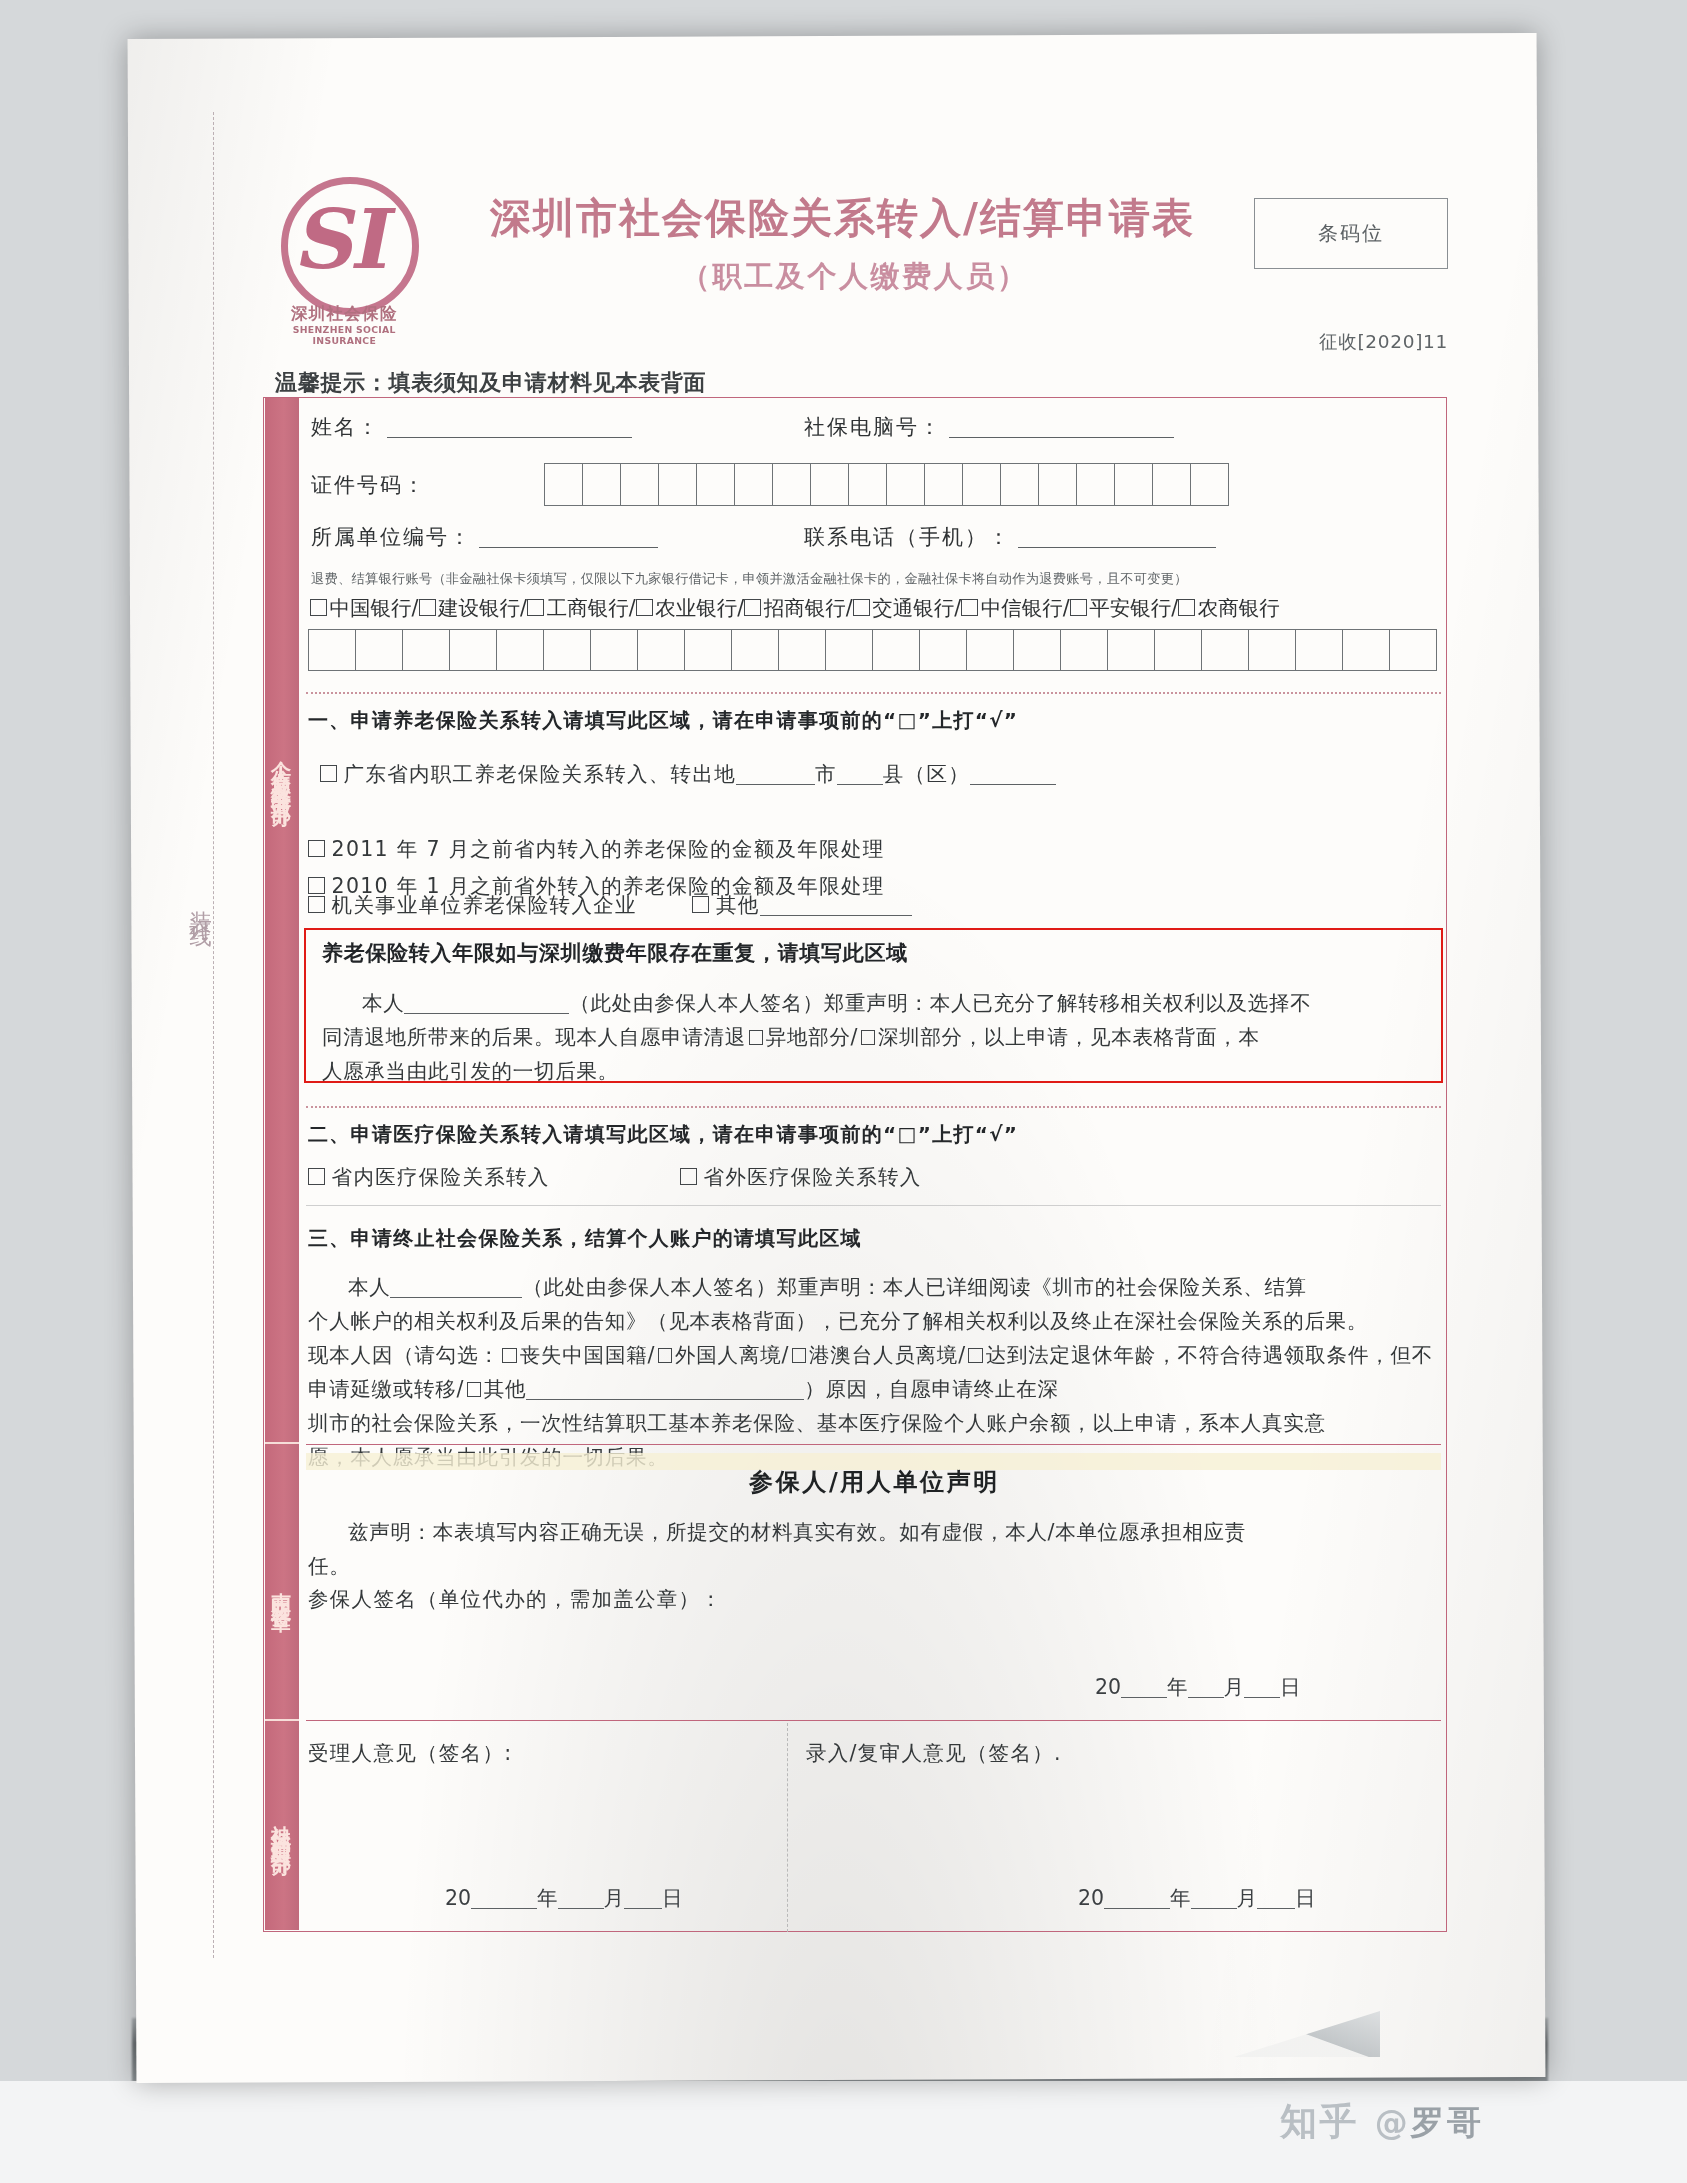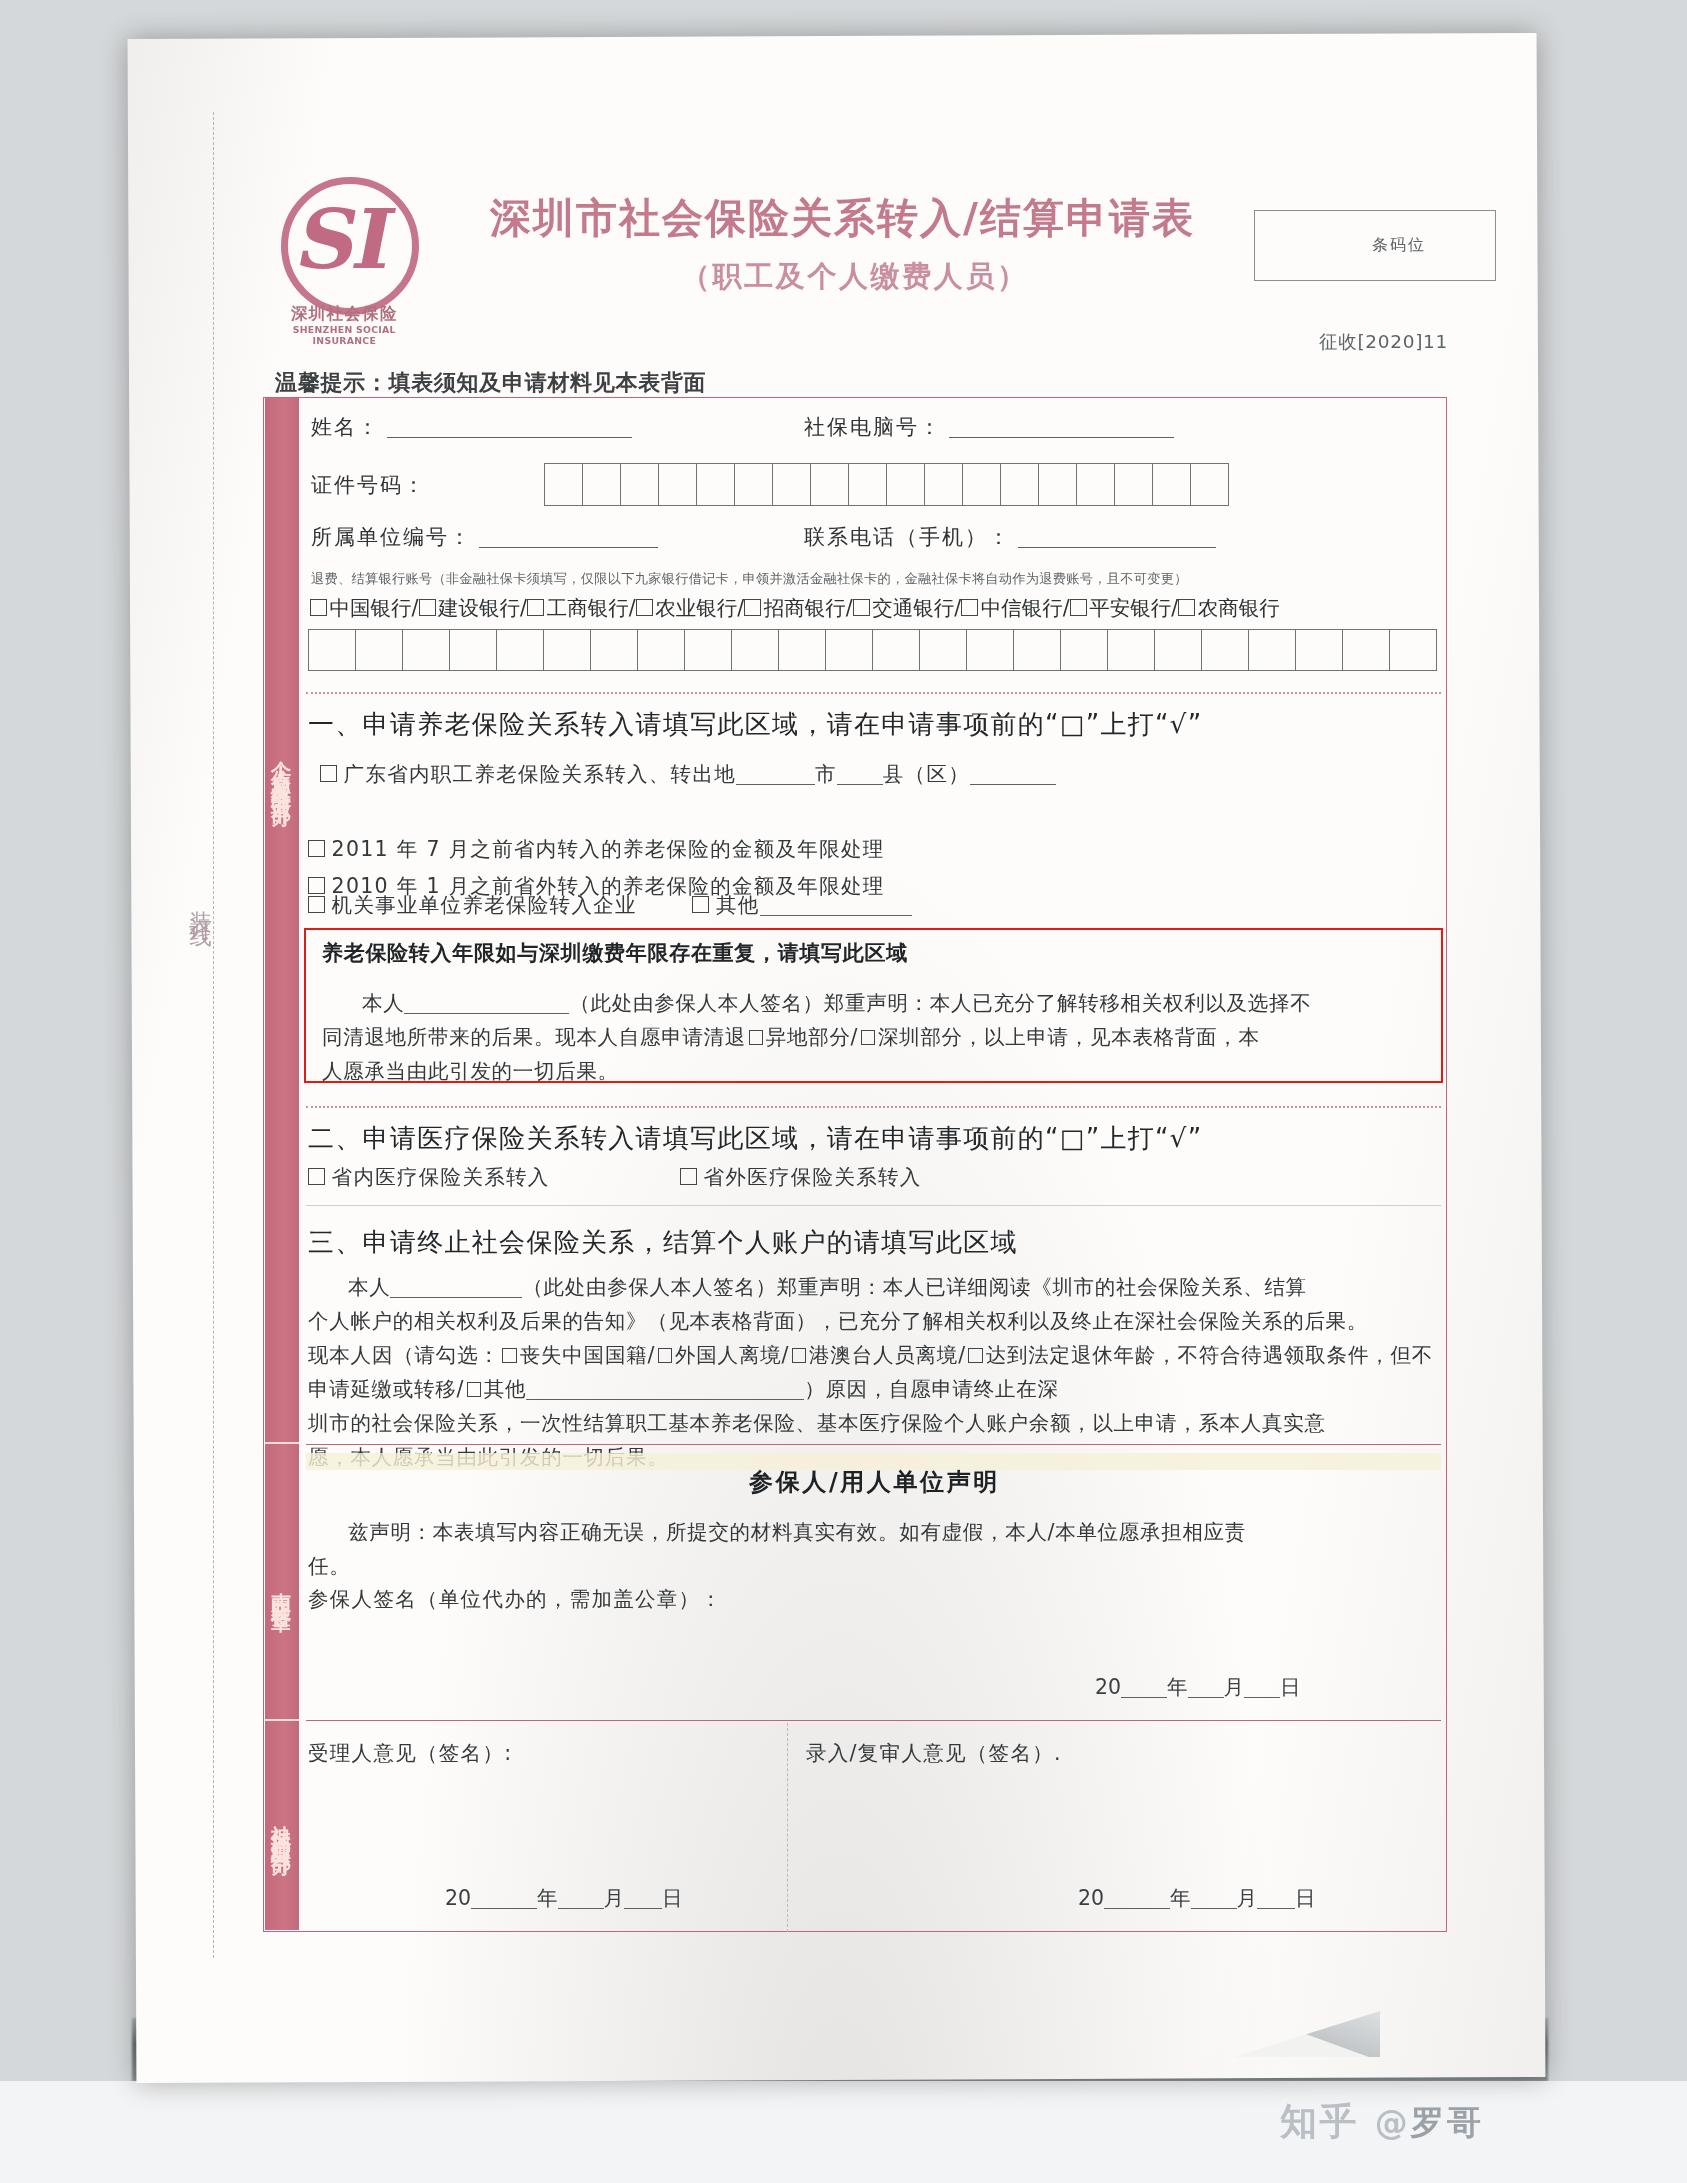--- a/index.html
+++ b/index.html
@@ -76,24 +76,24 @@
     position:absolute;left:490px;top:191px;
     font-size:41px;font-weight:bold;color:#c27a8c;letter-spacing:2px;
     white-space:nowrap;
   }
   .title2{
     position:absolute;left:681px;top:257px;
     font-size:29px;font-weight:bold;color:#c98ea0;letter-spacing:2.6px;
     white-space:nowrap;
   }
   .barcodebox{
-    position:absolute;left:1254px;top:210px;width:192px;height:69px;
+    position:absolute;left:1254px;top:198px;width:192px;height:69px;
     border:1.3px solid #8a8f93;
     display:flex;align-items:center;justify-content:center;
-    font-size:16px;color:#5c6164;letter-spacing:2px;padding-left:48px;
+    font-size:20px;color:#5c6164;letter-spacing:2px;
   }
   .docno{
     position:absolute;left:1274px;top:329px;
     font-size:18.5px;color:#5f6467;letter-spacing:0.7px;white-space:nowrap;margin-left:45px;
   }
   .tip{
     position:absolute;left:275px;top:368px;
     font-size:22px;font-weight:bold;color:#3d4143;letter-spacing:0.7px;
     white-space:nowrap;
   }
@@ -146,21 +146,21 @@
     display:inline-block;width:17px;height:17px;border:1.3px solid #43474a;
     vertical-align:-1.3px;margin-right:6.6px;box-sizing:border-box;
   }
   .cbs{
     display:inline-block;width:14.6px;height:14.6px;border:1.3px solid #43474a;
     vertical-align:-0.7px;margin:0 2.6px;box-sizing:border-box;
   }
 
   .sechead{
     position:absolute;white-space:nowrap;
-    font-size:26px;font-weight:normal;color:#24272a;letter-spacing:1.3px;
+    font-size:20px;font-weight:bold;color:#24272a;letter-spacing:1.3px;
   }
   .item{position:absolute;white-space:nowrap;font-size:20.5px;color:#34383a;letter-spacing:1.3px;}
 
   
   .redbox{
     position:absolute;left:304px;top:928px;width:1139px;height:155px;
     border:2.6px solid #e01b16;box-sizing:border-box;
   }
   .para{
     position:absolute;font-size:20.5px;color:#34383a;line-height:34px;

